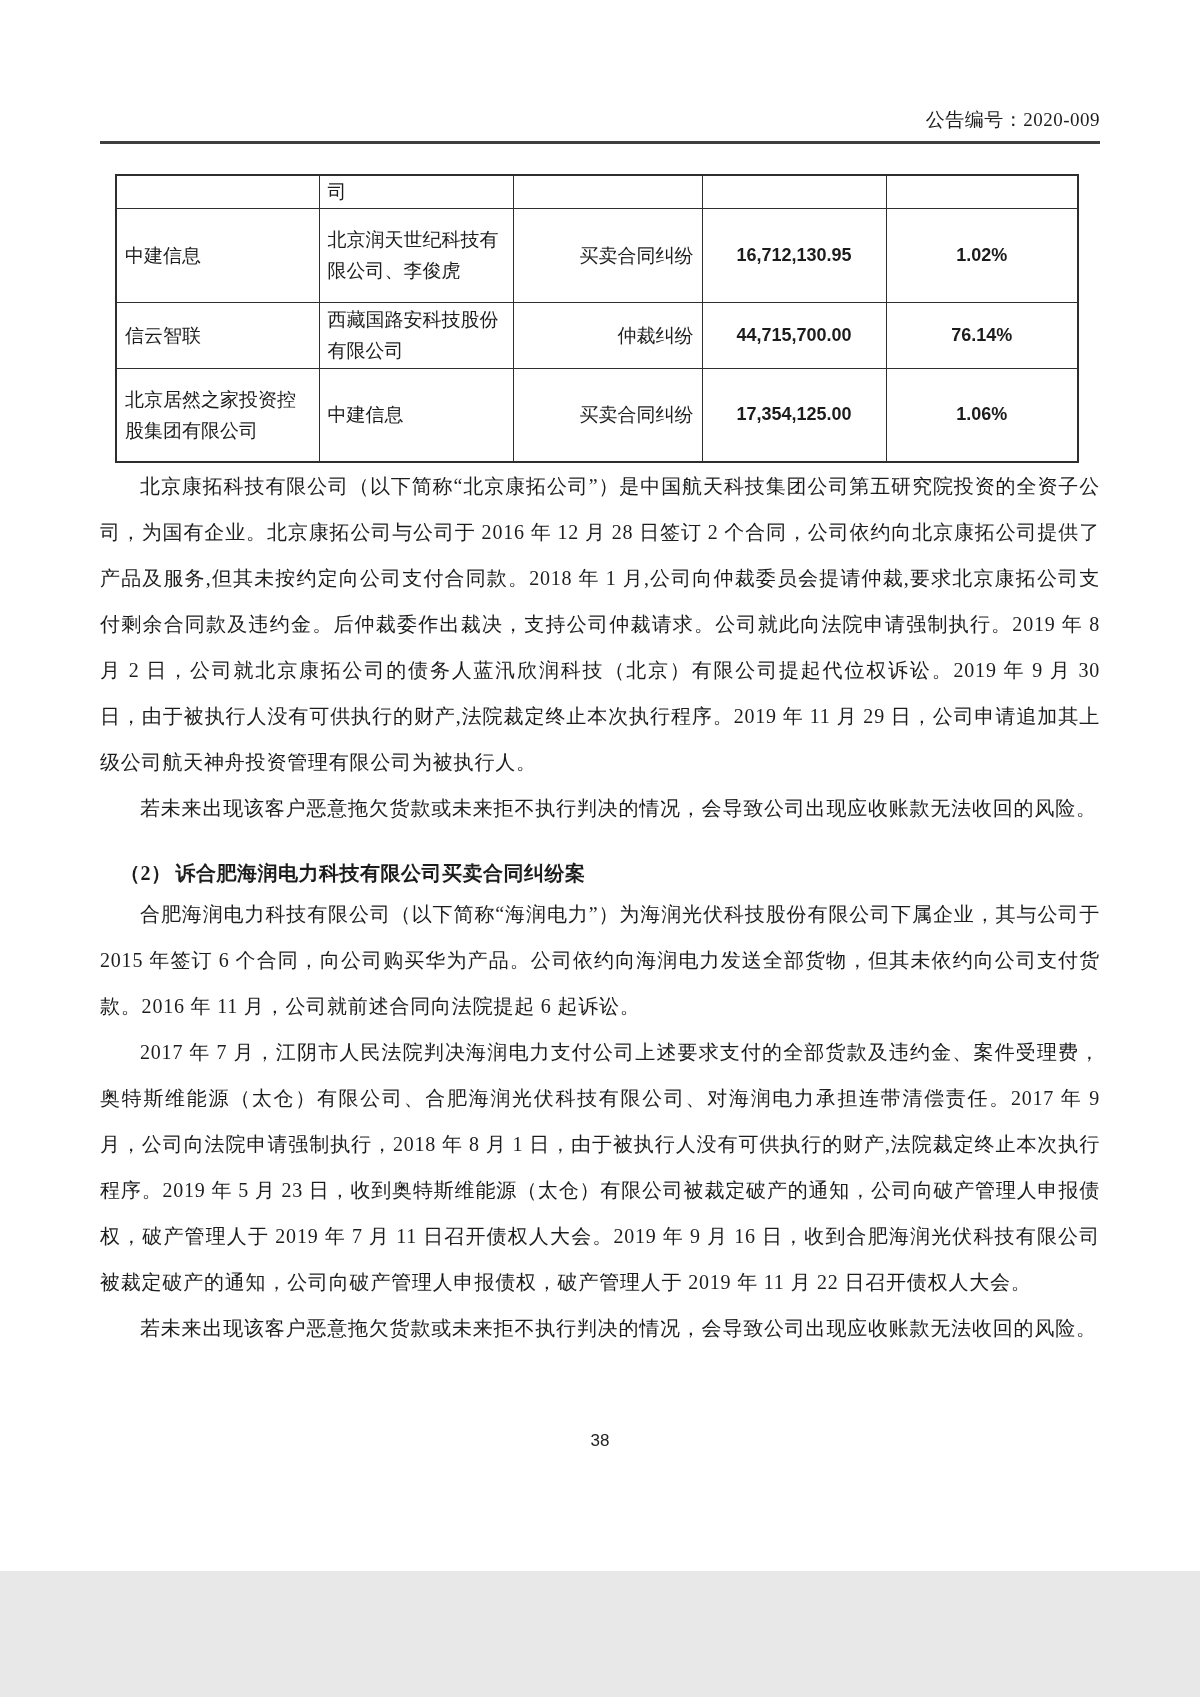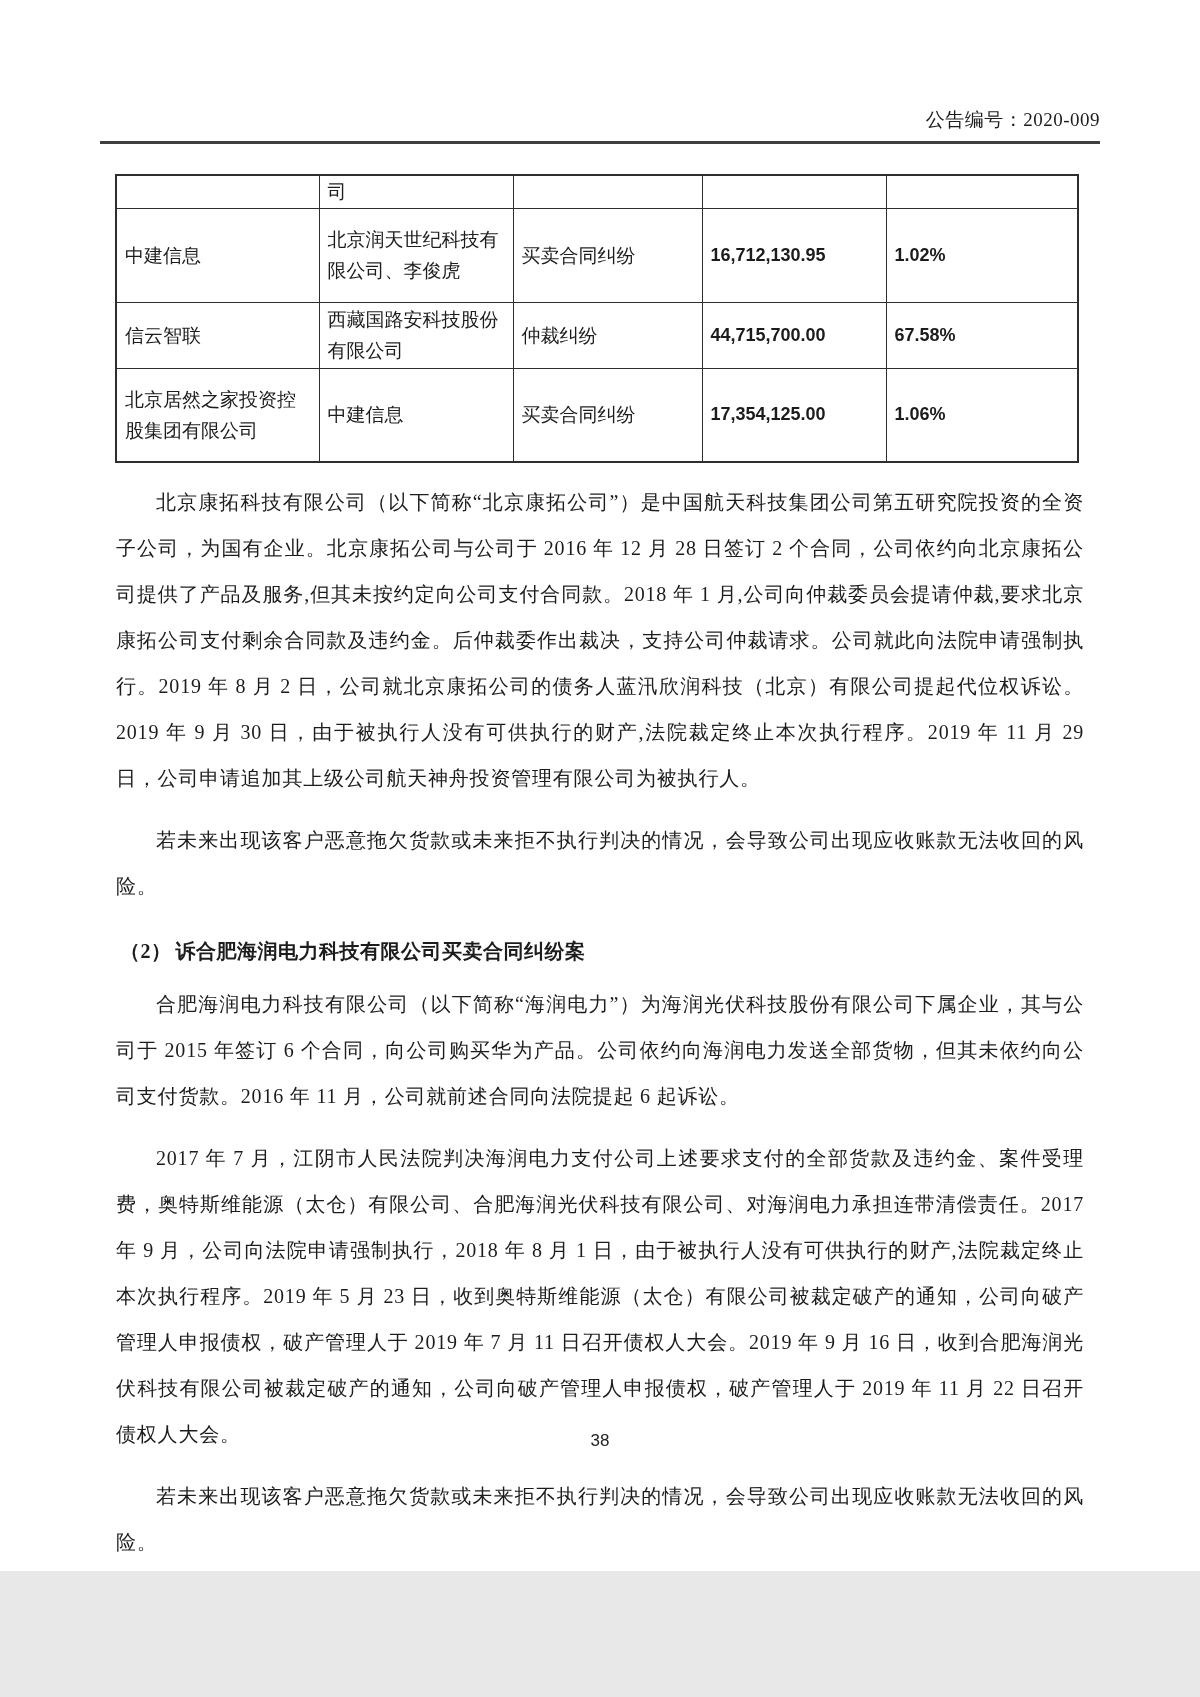--- a/index.html
+++ b/index.html
@@ -40,23 +40,23 @@
     line-height:31px;
     padding:0 8px;
     overflow:hidden;
   }
   tr.r1 { height:33px; }
   tr.r2 { height:94px; }
   tr.r3 { height:66px; }
   tr.r4 { height:94px; }
   td.c-customer { text-align:left; padding:0 44px 0 10px; }
   td.c-party    { text-align:left; padding:0 20px 0 12px; }
-  td.c-type     { text-align:left; }
+  td.c-type     { text-align:right; }
   td.c-amount, td.c-pct {
-    text-align:left;
+    text-align:center;
     padding:0 14px 0 4px;
     font-family:"Liberation Sans","DejaVu Sans",sans-serif;
     font-weight:600;
     font-size:18px;
   }
   .sec-heading {
     font-size:20px;
     font-weight:bold;
     line-height:28px;
     padding-left:20px;
@@ -66,21 +66,21 @@
   .sec-heading.first { margin-top:24px; }
   .sec-heading.second { margin-top:28px; margin-bottom:4px; }
   .sec-num.gap-wide { margin-right:26px; }
   .sec-num.gap-small { margin-right:4px; }
   .body-p {
     font-size:20px;
     line-height:46px;
     letter-spacing:0.8px;
     text-align:justify;
     text-indent:2em;
-    margin:16px;
+    margin:0;
   }
   .footer-pageno {
     position:absolute;
     left:0; right:0;
     bottom:120px;
     text-align:center;
     font-family:"Liberation Sans","DejaVu Sans",sans-serif;
     font-size:17px;
     color:#222;
   }
@@ -115,21 +115,21 @@
           <td class="c-party">北京润天世纪科技有限公司、李俊虎</td>
           <td class="c-type">买卖合同纠纷</td>
           <td class="c-amount">16,712,130.95</td>
           <td class="c-pct">1.02%</td>
         </tr>
         <tr class="r3">
           <td class="c-customer">信云智联</td>
           <td class="c-party">西藏国路安科技股份有限公司</td>
           <td class="c-type">仲裁纠纷</td>
           <td class="c-amount">44,715,700.00</td>
-          <td class="c-pct">67.58%</td>
+          <td class="c-pct">76.14%</td>
         </tr>
         <tr class="r4">
           <td class="c-customer">北京居然之家投资控股集团有限公司</td>
           <td class="c-party">中建信息</td>
           <td class="c-type">买卖合同纠纷</td>
           <td class="c-amount">17,354,125.00</td>
           <td class="c-pct">1.06%</td>
         </tr>
       </tbody>
     </table>

